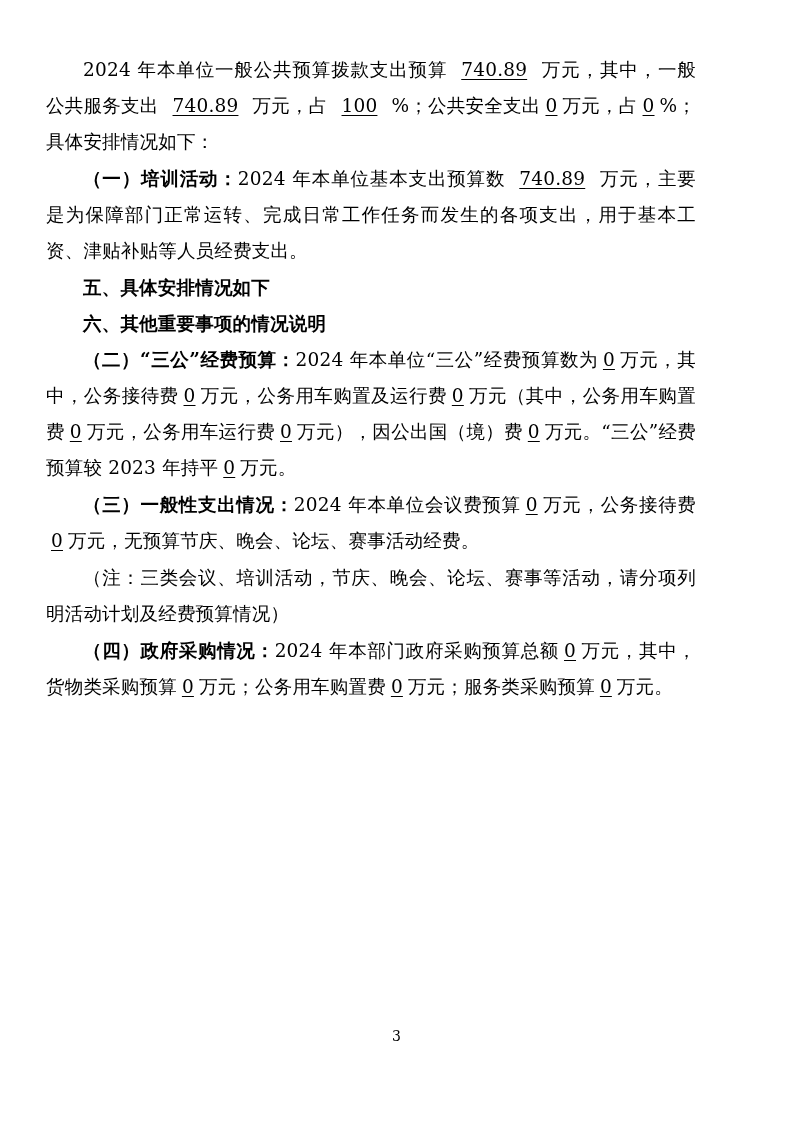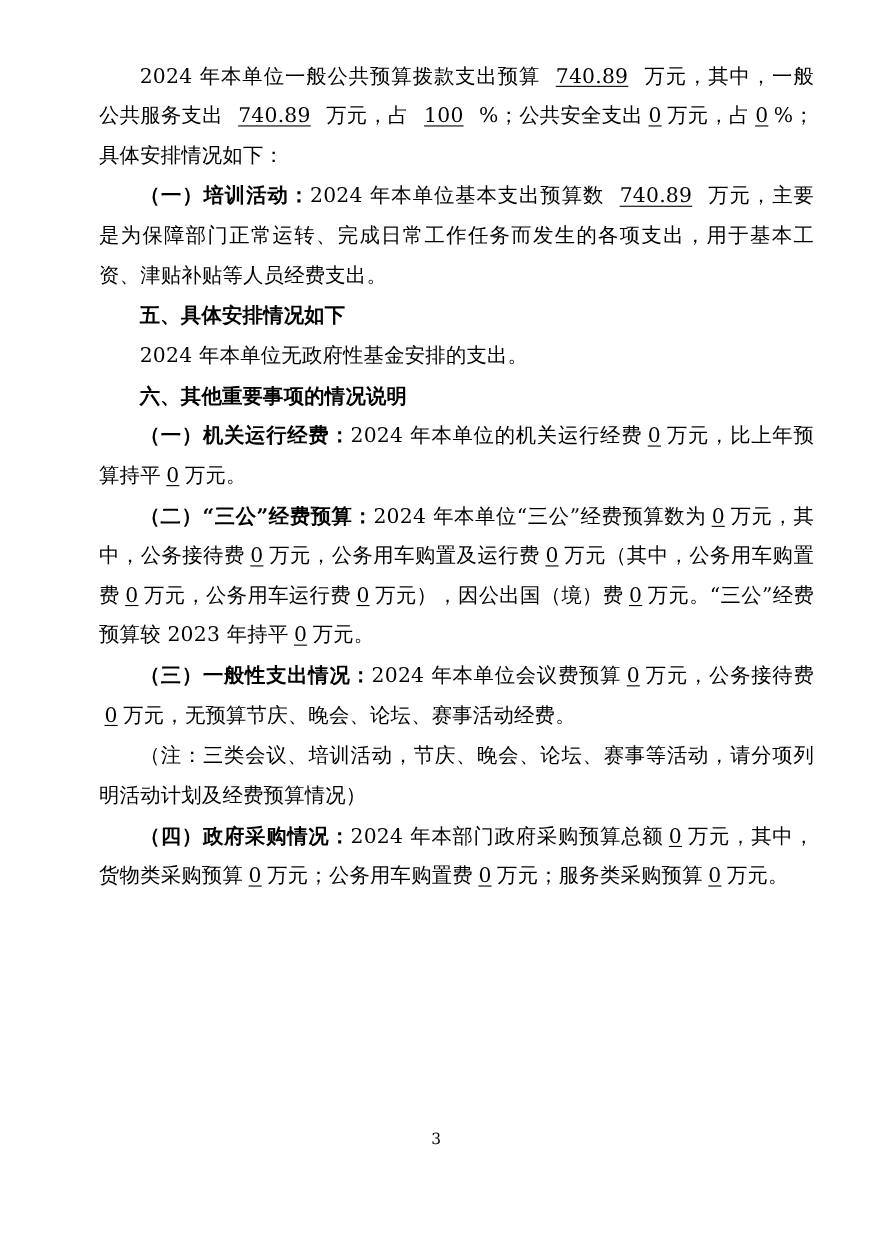--- a/index.html
+++ b/index.html
@@ -13,21 +13,21 @@
     position: relative;
     font-family: "DejaVu Serif", "Liberation Serif", serif;
     color: #000000;
   }
   .page {
     position: absolute;
     left: 0; top: 0;
     width: 793px;
     height: 1122px;
     box-sizing: border-box;
-    padding: 52px 56px 40px 90px;
+    padding: 52px 56px 40px 46px;
   }
   .doc-body {
     width: 650px;
   }
   p {
     margin: 0 0 1px 0;
     font-size: 18.5px;
     line-height: 36px;
     text-align: justify;
     text-justify: inter-ideograph;
@@ -74,22 +74,20 @@
   }
 </style>
 </head>
 <body>
 
 <div class="page">
   <div class="doc-body">
       <p class="indent"><span>2024 年本单位一般公共预算拨款支出预算</span><span class="blank-wide num">740.89</span><span>万元，其中，一般公共服务支出</span><span class="blank-wide num">740.89</span><span>万元，占</span><span class="blank-wide num">100</span><span>%；公共安全支出</span><span class="blank num">0</span><span>万元，占</span><span class="blank num">0</span><span>%；具体安排情况如下：</span></p>
       <p class="indent"><span class="bold">（一）培训活动：</span><span>2024 年本单位基本支出预算数</span><span class="blank-wide num">740.89</span><span>万元，主要是为保障部门正常运转、完成日常工作任务而发生的各项支出，用于基本工资、津贴补贴等人员经费支出。</span></p>
       <p class="heading"><span class="bold">五、具体安排情况如下</span></p>
-      <p class="indent"><span>2024 年本单位无政府性基金安排的支出。</span></p>
       <p class="heading"><span class="bold">六、其他重要事项的情况说明</span></p>
-      <p class="indent"><span class="bold">（一）机关运行经费：</span><span>2024 年本单位的机关运行经费</span><span class="blank num">0</span><span>万元，比上年预算持平</span><span class="blank num">0</span><span>万元。</span></p>
       <p class="indent"><span class="bold">（二）“三公”经费预算：</span><span>2024 年本单位“三公”经费预算数为</span><span class="blank num">0</span><span>万元，其中，公务接待费</span><span class="blank num">0</span><span>万元，公务用车购置及运行费</span><span class="blank num">0</span><span>万元（其中，公务用车购置费</span><span class="blank num">0</span><span>万元，公务用车运行费</span><span class="blank num">0</span><span>万元），因公出国（境）费</span><span class="blank num">0</span><span>万元。“三公”经费预算较 2023 年持平</span><span class="blank num">0</span><span>万元。</span></p>
       <p class="indent"><span class="bold">（三）一般性支出情况：</span><span>2024 年本单位会议费预算</span><span class="blank num">0</span><span>万元，公务接待费</span><span class="blank num">0</span><span>万元，无预算节庆、晚会、论坛、赛事活动经费。</span></p>
       <p class="indent"><span>（注：三类会议、培训活动，节庆、晚会、论坛、赛事等活动，请分项列明活动计划及经费预算情况）</span></p>
       <p class="indent"><span class="bold">（四）政府采购情况：</span><span>2024 年本部门政府采购预算总额</span><span class="blank num">0</span><span>万元，其中，货物类采购预算</span><span class="blank num">0</span><span>万元；公务用车购置费</span><span class="blank num">0</span><span>万元；服务类采购预算</span><span class="blank num">0</span><span>万元。</span></p>
     </div>
   <div class="page-number">3</div>
 </div>
 
 </body></html>

